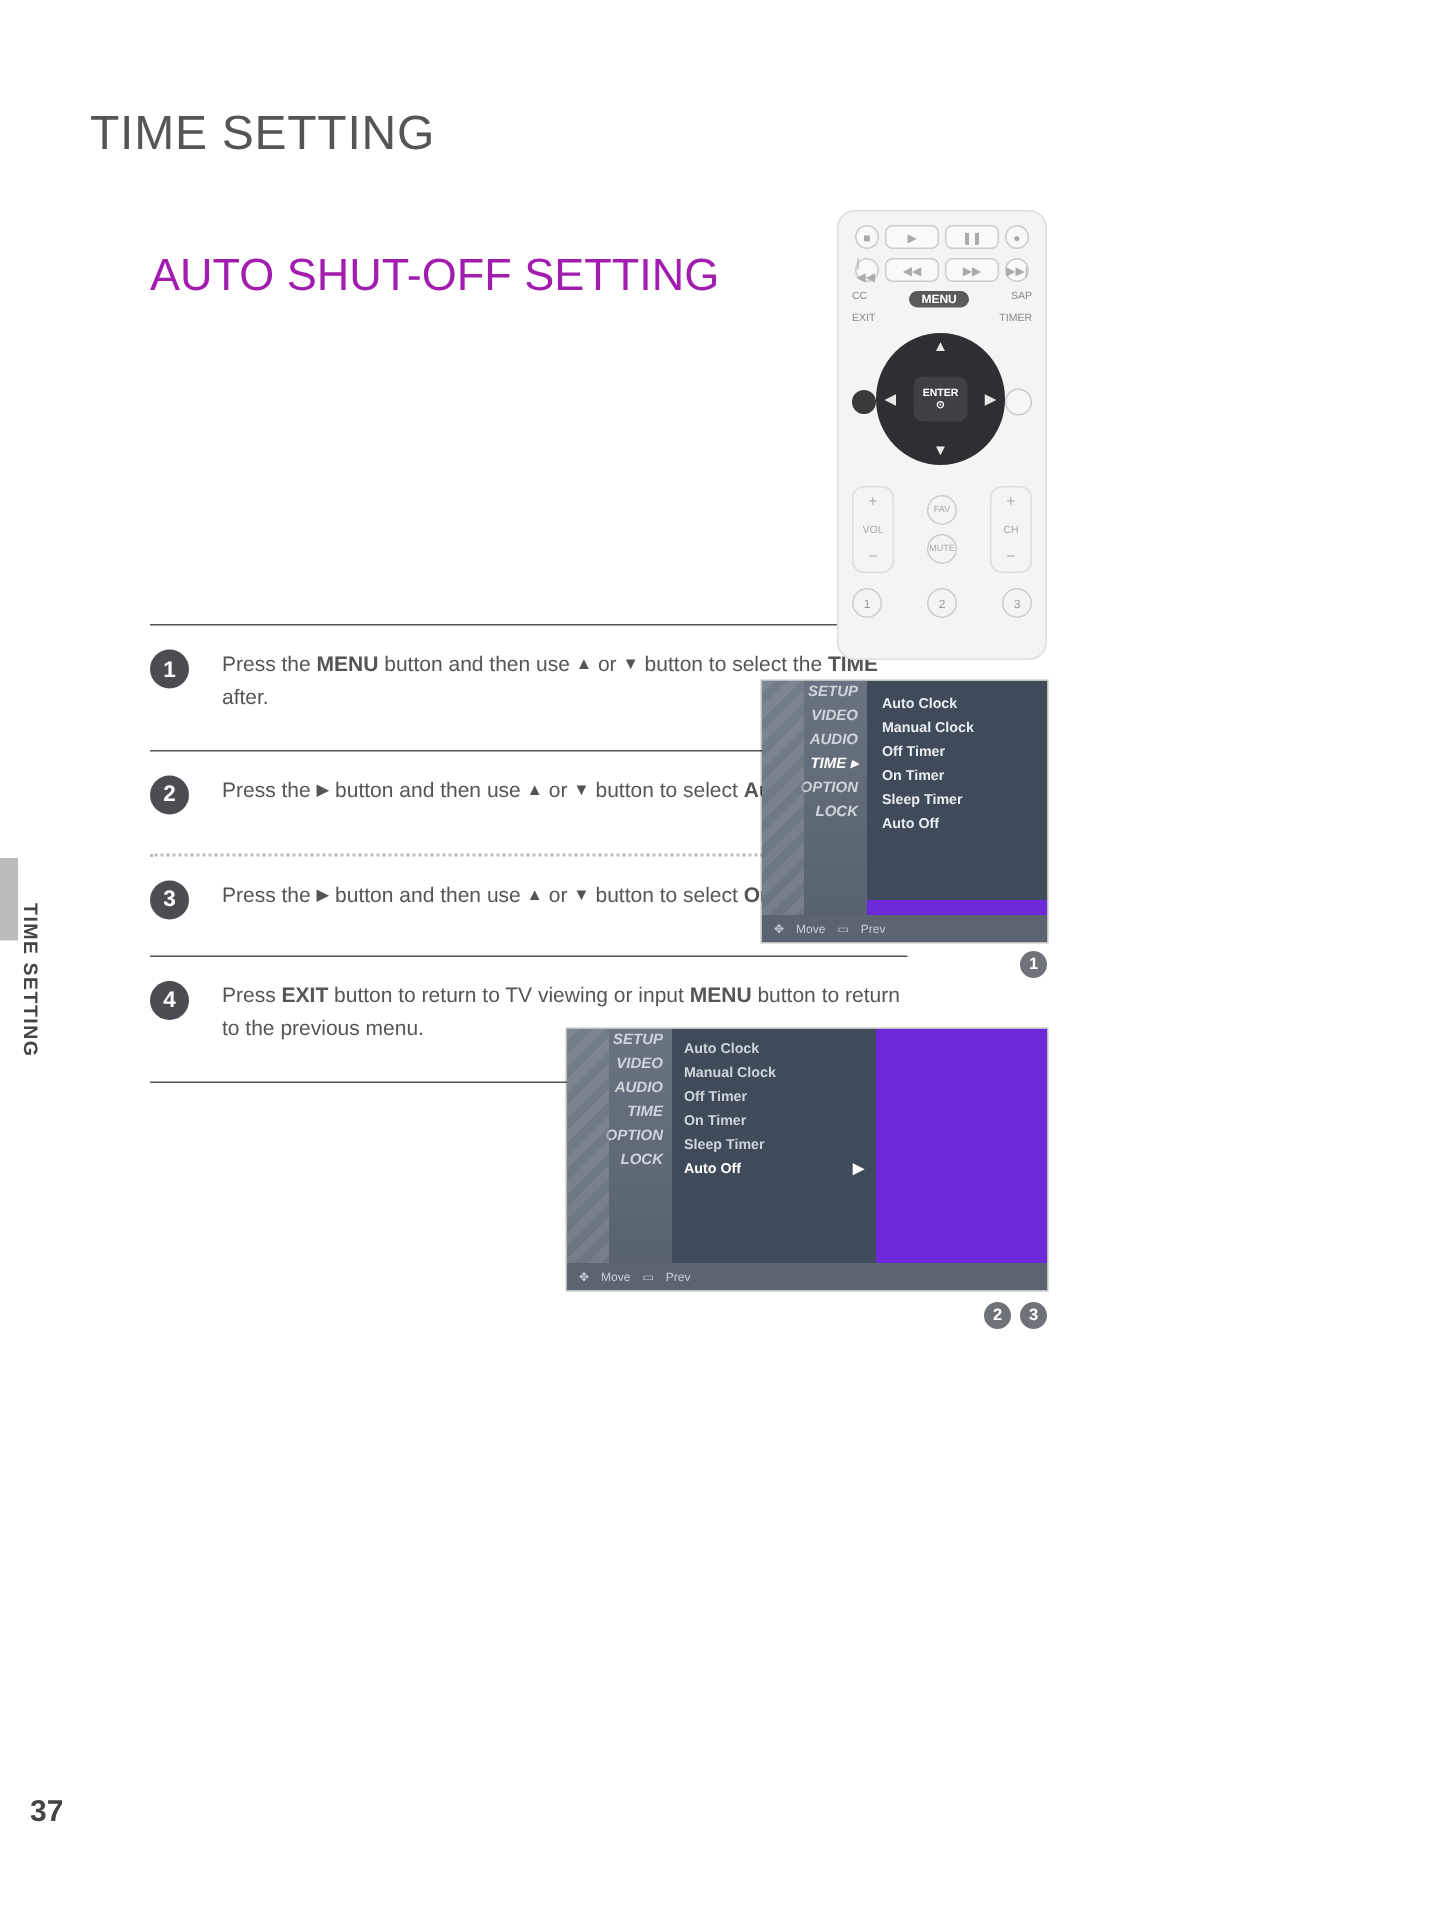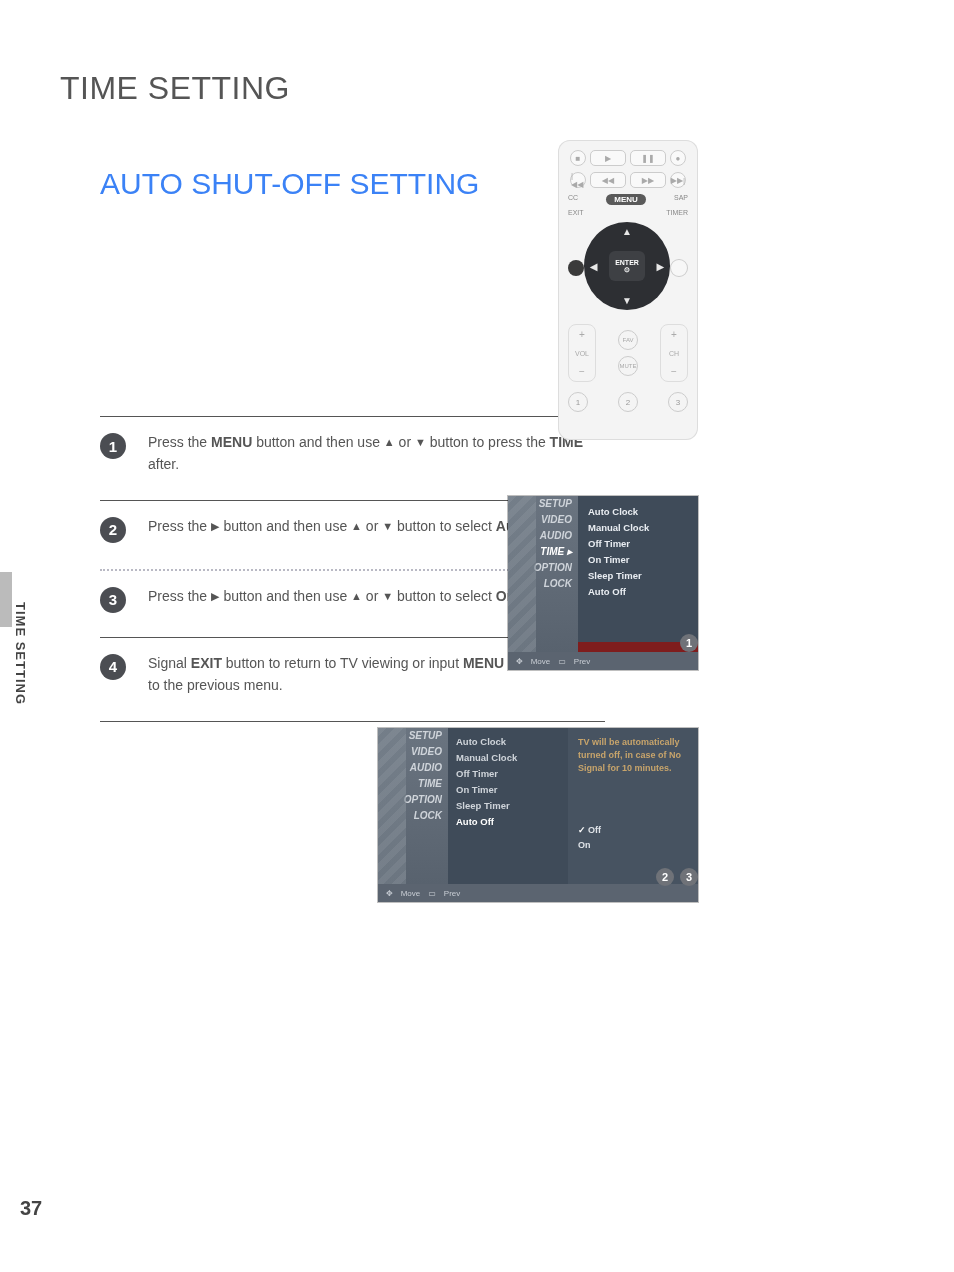--- a/index.html
+++ b/index.html
@@ -24,21 +24,21 @@
     font-weight: 500;
     letter-spacing: 0.5px;
     margin: 10px 0 0 0;
     color: #555;
     text-transform: none;
   }
   h2.section-title {
     font-size: 30px;
     font-weight: 500;
     margin: 60px 0 18px 40px;
-    color: #3b82f6;
+    color: #a21caf;
   }
   .intro {
     margin: 0 0 0 40px;
     width: 420px;
     font-size: 14px;
     line-height: 1.55;
     font-weight: 600;
     color: #555;
   }
   
@@ -154,25 +154,24 @@
   .volpad { display:flex; justify-content:space-between; align-items:center; margin-top:6px;}
   .vp { width:26px; height:48px; border:1px solid #ddd; border-radius:8px; display:flex; flex-direction:column; align-items:center; justify-content:space-between; padding:4px 0; font-size:10px; color:#aaa;}
   .midcol { display:flex; flex-direction:column; align-items:center; gap:6px;}
   .sm { width:18px;height:18px;border:1px solid #ccc;border-radius:50%; font-size:6px; color:#aaa; display:flex;align-items:center;justify-content:center;}
   .numrow { display:flex; justify-content:space-between; margin-top:10px; }
   .nb { width:18px;height:18px;border:1px solid #ccc;border-radius:50%; font-size:8px; color:#999; display:flex;align-items:center;justify-content:center;}
 
   
   .osd {
     position: absolute;
-    background: #7f1d1d;
+    background: #6d28d9;
     color:#e9edf2;
     font-size:10px;
     box-shadow: 0 0 0 1px rgba(0,0,0,.25);
-    margin-top: 42px;
   }
   .osd1 { right:70px; top:454px; width:190px; height:174px; }
   .osd2 { right:70px; top:686px; width:320px; height:174px; }
 
   .osd .left {
     position:absolute; left:0; top:0; bottom:0; width:70px;
     background: linear-gradient(#6a7480,#56606c);
     text-align:right;
   }
   .osd .left .mi {
@@ -234,21 +233,21 @@
   <div class="side-tab">
     <div class="bar"></div>
     <div class="rot">TIME SETTING</div>
   </div>
 
   <div class="steps">
     <hr class="rule-solid">
     <div class="step">
       <div class="n">1</div>
       <div class="t">
-        <span>Press the </span><b>MENU</b><span> button and then use </span><span class="tri">▲</span><span> or </span><span class="tri">▼</span><span> button to press the </span><b>TIME</b><span> after.</span>
+        <span>Press the </span><b>MENU</b><span> button and then use </span><span class="tri">▲</span><span> or </span><span class="tri">▼</span><span> button to select the </span><b>TIME</b><span> after.</span>
       </div>
     </div>
     <hr class="rule-solid">
 
     <div class="step">
       <div class="n">2</div>
       <div class="t">
         <span>Press the </span><span class="tri">▶</span><span> button and then use </span><span class="tri">▲</span><span> or </span><span class="tri">▼</span><span> button to select </span><b>Auto Off</b><span>.</span>
       </div>
     </div>
@@ -258,21 +257,21 @@
       <div class="n">3</div>
       <div class="t">
         <span>Press the </span><span class="tri">▶</span><span> button and then use </span><span class="tri">▲</span><span> or </span><span class="tri">▼</span><span> button to select </span><b>On</b><span> or </span><b>Off</b><span>.</span>
       </div>
     </div>
     <hr class="rule-solid">
 
     <div class="step">
       <div class="n">4</div>
       <div class="t">
-        <span>Signal </span><b>EXIT</b><span> button to return to TV viewing or input </span><b>MENU</b><span> button to return to the previous menu.</span>
+        <span>Press </span><b>EXIT</b><span> button to return to TV viewing or input </span><b>MENU</b><span> button to return to the previous menu.</span>
       </div>
     </div>
     <hr class="rule-solid">
   </div>
 
   <div class="remote">
     <div class="row">
       <div class="rbtn round">■</div>
       <div class="rbtn">▶</div>
       <div class="rbtn">❚❚</div>
@@ -374,27 +373,20 @@
       <div class="ri">Auto Clock</div>
       <div class="ri">Manual Clock</div>
       <div class="ri">Off Timer</div>
       <div class="ri">On Timer</div>
       <div class="ri">Sleep Timer</div>
       <div class="ri sel">
           <span>Auto Off</span>
           <span>▶</span>
         </div>
     </div>
-    <div class="rightp">
-      <div class="note">TV will be automatically turned off, in case of No Signal for 10 minutes.</div>
-      <div class="opt">
-        <div class="sel">Off</div>
-        <div>On</div>
-      </div>
-    </div>
     <div class="foot">
       <span>✥</span>
       <span>Move</span>
       <span>▭</span>
       <span>Prev</span>
     </div>
   </div>
   <div class="badge-row b2">
     <span class="badge">2</span>
     <span class="badge">3</span>

